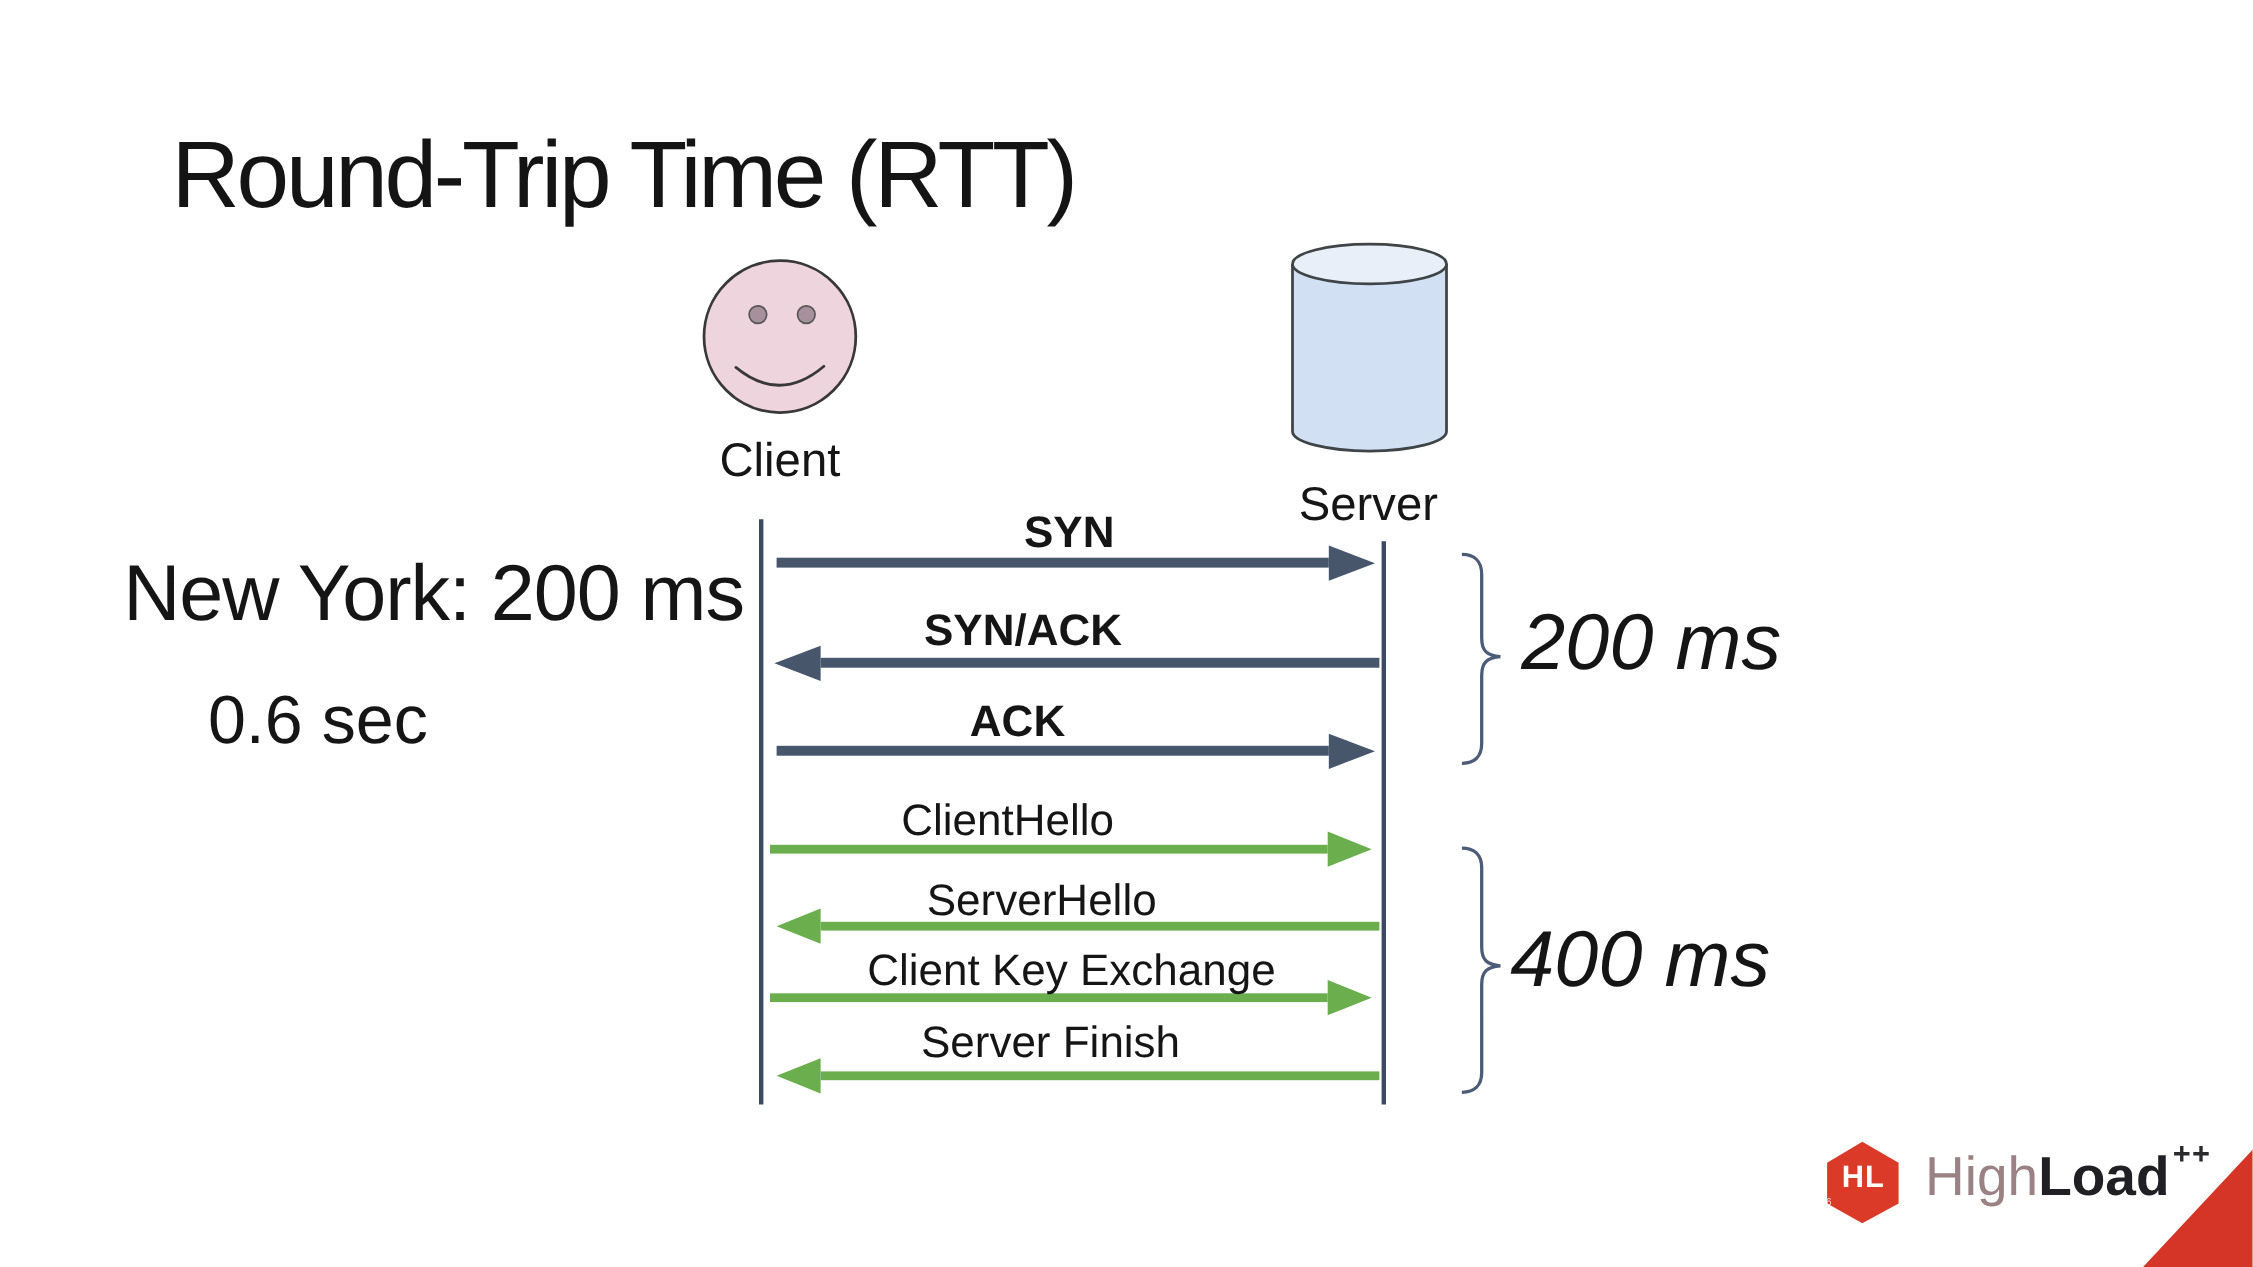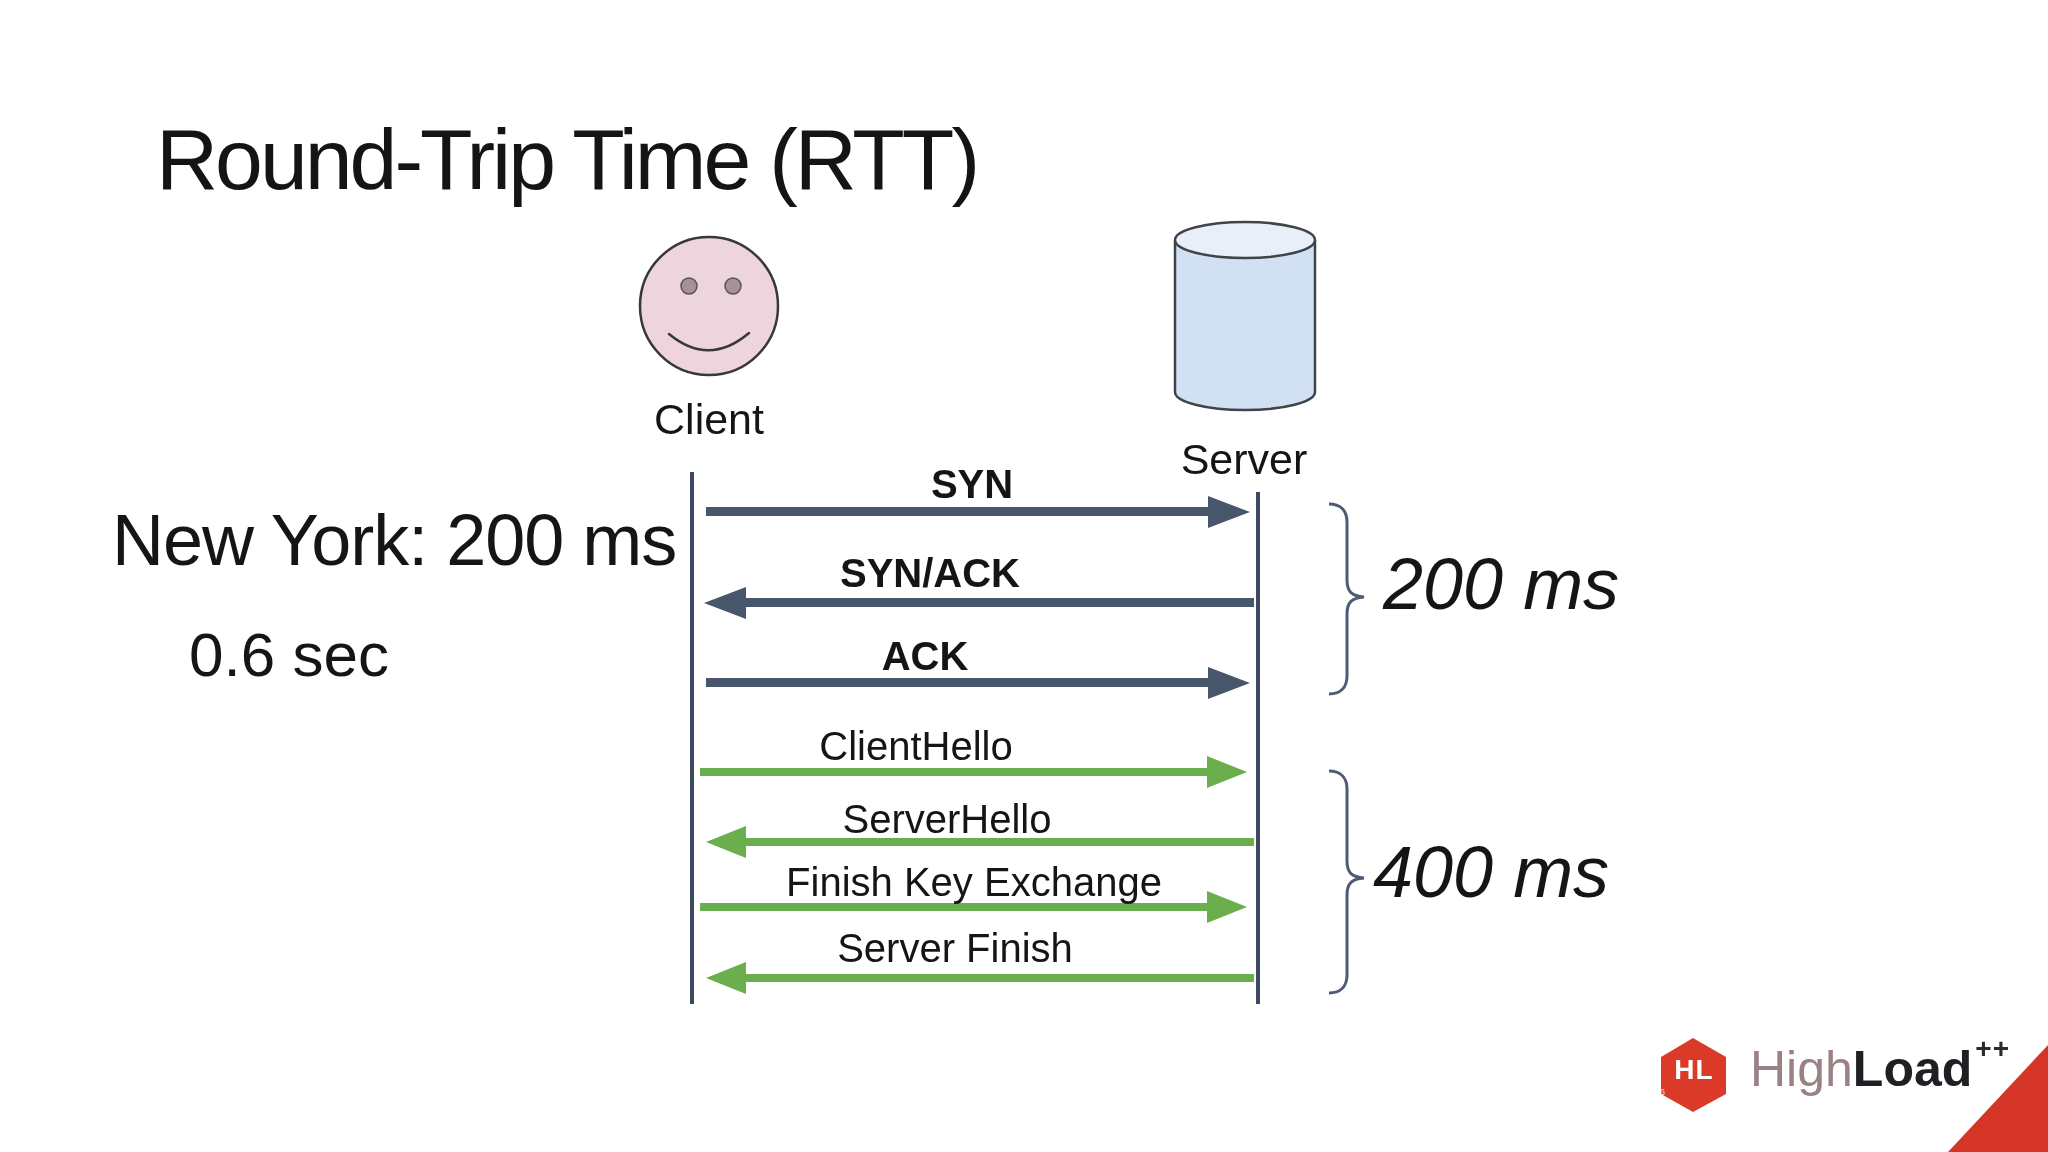--- a/index.html
+++ b/index.html
@@ -106,21 +106,21 @@
 
   <div class="t actor-label client-label">Client</div>
   <div class="t actor-label server-label">Server</div>
 
   <div class="t msg msg-bold m-syn">SYN</div>
   <div class="t msg msg-bold m-synack">SYN/ACK</div>
   <div class="t msg msg-bold m-ack">ACK</div>
 
   <div class="t msg m-chello">ClientHello</div>
   <div class="t msg m-shello">ServerHello</div>
-  <div class="t msg m-cke">Finish Key Exchange</div>
+  <div class="t msg m-cke">Client Key Exchange</div>
   <div class="t msg m-sfin">Server Finish</div>
 
   <div class="t duration d-200">200 ms</div>
   <div class="t duration d-400">400 ms</div>
 
   <div class="t logo-hl">HL</div>
   <div class="t logo-year">2016</div>
 
   <div class="t wordmark">
     <span class="w-high">High</span>

